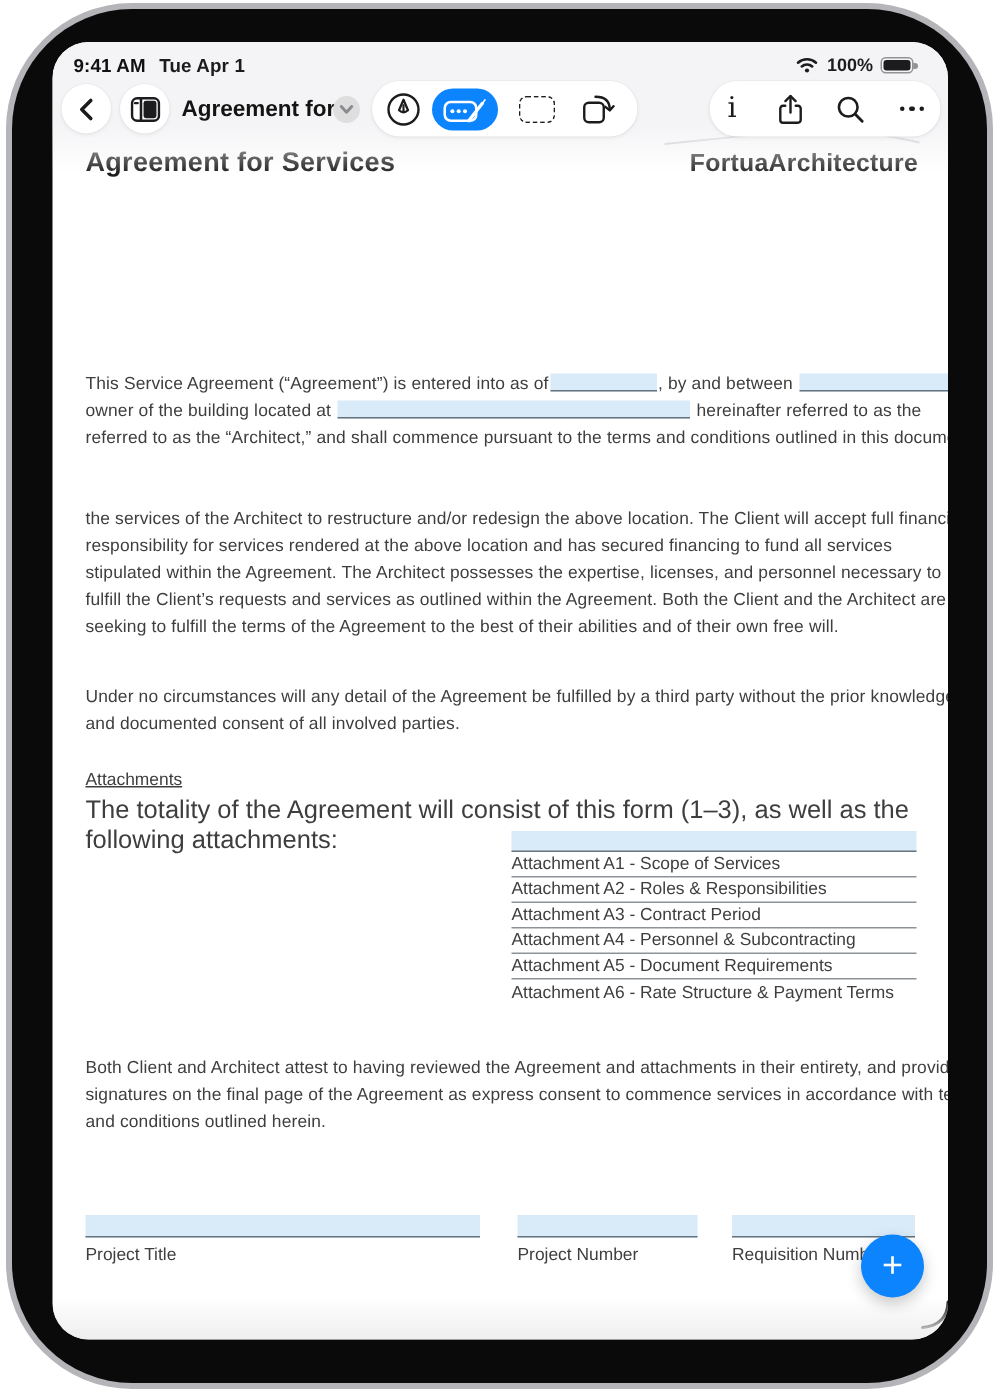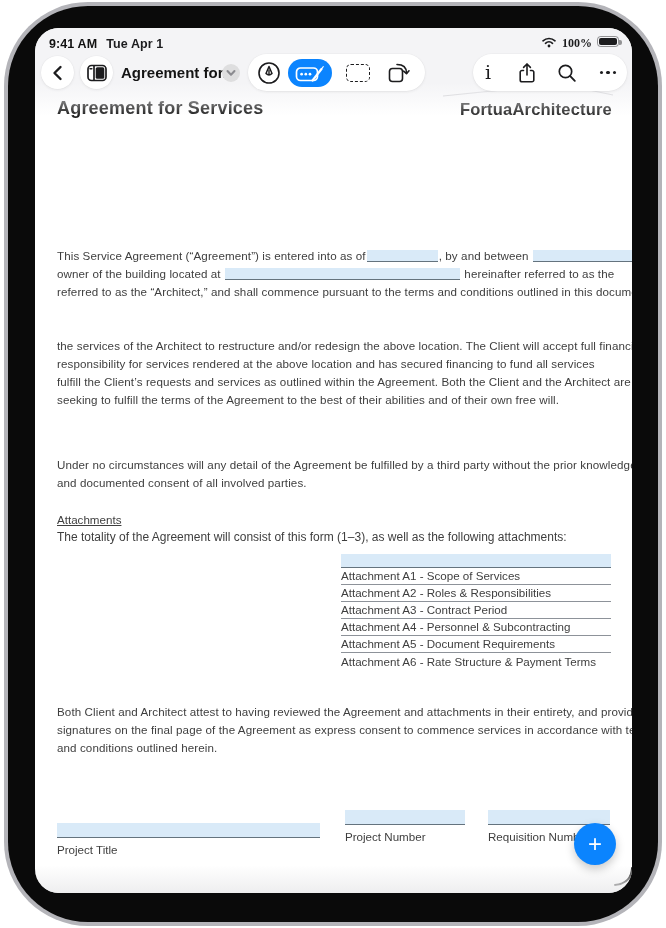--- a/index.html
+++ b/index.html
@@ -13,21 +13,21 @@
     border-radius:80px; background:#0a0a0a; }
   .screen { position:absolute; left:35px; top:28px; width:597px; height:865px;
     border-radius:24px; background:#ffffff; overflow:hidden; }
 
   
   .topbar-bg { position:absolute; left:0; top:0; right:0; height:88px;
     background:linear-gradient(#f4f4f6 0%, #f4f4f6 62%, rgba(244,244,246,0) 100%); z-index:3; }
   .status-bar { position:absolute; left:0; top:0; right:0; height:24px; z-index:6; }
   .sb-left { position:absolute; left:14px; top:9px; font-size:12.5px; font-weight:700; color:#111; letter-spacing:0.1px;text-align:right; }
   .sb-left .sb-date { font-weight:600; color:#1c1c1e; margin-left:9px; }
-  .sb-right { position:absolute; right:13px; top:8px; display:flex; align-items:flex-start; gap:5px;font-family:Liberation Serif, serif; }
+  .sb-right { position:absolute; right:23px; top:8px; display:flex; align-items:center; gap:5px; }
   .sb-batt-pct { font-size:12px; font-weight:600; color:#1c1c1e; }
   .battery { position:relative; width:22px; height:11px; border:1px solid rgba(28,28,30,.45); border-radius:3.5px; }
   .battery .fill { position:absolute; left:1px; top:1px; right:1px; bottom:1px; background:#1c1c1e; border-radius:2px; }
   .battery .nub { position:absolute; right:-3.5px; top:3px; width:2.5px; height:4.5px; background:rgba(28,28,30,.45); border-radius:0 2px 2px 0; }
 
   .circle-btn { position:absolute; width:33px; height:33px; border-radius:50%; background:#fff;
     box-shadow:0 1px 3px rgba(0,0,0,.07), 0 0 0 .5px rgba(0,0,0,.03);
     display:flex; align-items:center; justify-content:center; z-index:6; cursor:pointer; }
   .pill { position:absolute; top:26px; height:37px; border-radius:18.5px; background:#fff;
     box-shadow:0 1px 3px rgba(0,0,0,.07), 0 0 0 .5px rgba(0,0,0,.03); z-index:6; }
@@ -50,21 +50,21 @@
     color:#262626; letter-spacing:0.2px; z-index:2; }
   .roof-svg { position:absolute; left:404px; top:52px; z-index:1; }
 
   .para { position:absolute; left:22px; width:558px; font-size:11.6px; line-height:17.9px;
     color:#3e3e3e; letter-spacing:0.1px; z-index:2; }
   .doc-line { white-space:nowrap; }
   .ffield { display:inline-block; height:12px; background:#d9eaf8;
     border-bottom:1.5px solid #64737e; vertical-align:-2px; margin:0 1px; }
   .att-heading { position:absolute; left:22px; top:485px; font-size:11.6px; color:#3e3e3e;
     text-decoration:underline; z-index:2; }
-  .att-intro { position:absolute; left:22px; top:502px; font-size:12px; color:#3e3e3e; z-index:2; }
+  .att-intro { position:absolute; left:22px; top:502px; font-size:17px; color:#3e3e3e; z-index:2; }
 
   .att-table { position:absolute; left:306px; top:526px; width:270px; z-index:2; }
   .att-blank { height:14px; background:#d9eaf8; border-bottom:1.5px solid #64737e; }
   .att-row { height:17px; display:flex; align-items:flex-end; padding-bottom:2.5px;
     font-size:11.6px; color:#3e3e3e; border-bottom:1px solid #8d9299; white-space:nowrap; }
   .att-row.last { border-bottom:none; }
 
   .footer-fields { position:absolute; left:0; top:782px; width:597px; z-index:2; }
   .ff-cell { position:absolute; top:0; }
   .ff-box { height:15px; background:#d9eaf8; border-bottom:1.5px solid #64737e; }
@@ -93,20 +93,21 @@
     <div class="doc-logo">FortuaArchitecture</div>
 
     <div class="para" id="p1" style="top: 219px;">
         <div class="doc-line">This Service Agreement (“Agreement”) is entered into as of<span class="ffield" style="width: 71px;"></span>, by and between <span class="ffield" style="width: 100px;"></span>,</div>
         <div class="doc-line">owner of the building located at <span class="ffield" style="width: 235px;"></span> hereinafter referred to as the</div>
         <div class="doc-line">referred to as the “Architect,” and shall commence pursuant to the terms and conditions outlined in this document.</div>
       </div>
     <div class="para" id="p2" style="top: 309px;">
         <div class="doc-line">the services of the Architect to restructure and/or redesign the above location. The Client will accept full financial</div>
         <div class="doc-line">responsibility for services rendered at the above location and has secured financing to fund all services</div>
+        <div class="doc-line">stipulated within the Agreement. The Architect possesses the expertise, licenses, and personnel necessary to</div>
         <div class="doc-line">fulfill the Client’s requests and services as outlined within the Agreement. Both the Client and the Architect are</div>
         <div class="doc-line">seeking to fulfill the terms of the Agreement to the best of their abilities and of their own free will.</div>
       </div>
     <div class="para" id="p3" style="top: 428px;">
         <div class="doc-line">Under no circumstances will any detail of the Agreement be fulfilled by a third party without the prior knowledge</div>
         <div class="doc-line">and documented consent of all involved parties.</div>
       </div>
     <div class="att-heading">Attachments</div>
     <div class="att-intro">The totality of the Agreement will consist of this form (1–3), as well as the following attachments:</div>
     <div class="att-table" id="attTable">
@@ -117,21 +118,21 @@
         <div class="att-row">Attachment A4 - Personnel &amp; Subcontracting</div>
         <div class="att-row">Attachment A5 - Document Requirements</div>
         <div class="att-row last">Attachment A6 - Rate Structure &amp; Payment Terms</div>
       </div>
     <div class="para" id="closing" style="top: 675px;">
         <div class="doc-line">Both Client and Architect attest to having reviewed the Agreement and attachments in their entirety, and provide</div>
         <div class="doc-line">signatures on the final page of the Agreement as express consent to commence services in accordance with terms</div>
         <div class="doc-line">and conditions outlined herein.</div>
       </div>
     <div class="footer-fields" id="footerFields">
-        <div class="ff-cell" style="left: 22px; width: 263px; margin-top: 13px;">
+        <div class="ff-cell" style="left: 22px; width: 263px;">
           <div class="ff-box"></div>
           <div class="ff-label">Project Title</div>
         </div>
         <div class="ff-cell" style="left: 310px; width: 120px;">
           <div class="ff-box"></div>
           <div class="ff-label">Project Number</div>
         </div>
         <div class="ff-cell" style="left: 453px; width: 122px;">
           <div class="ff-box"></div>
           <div class="ff-label">Requisition Number</div>

